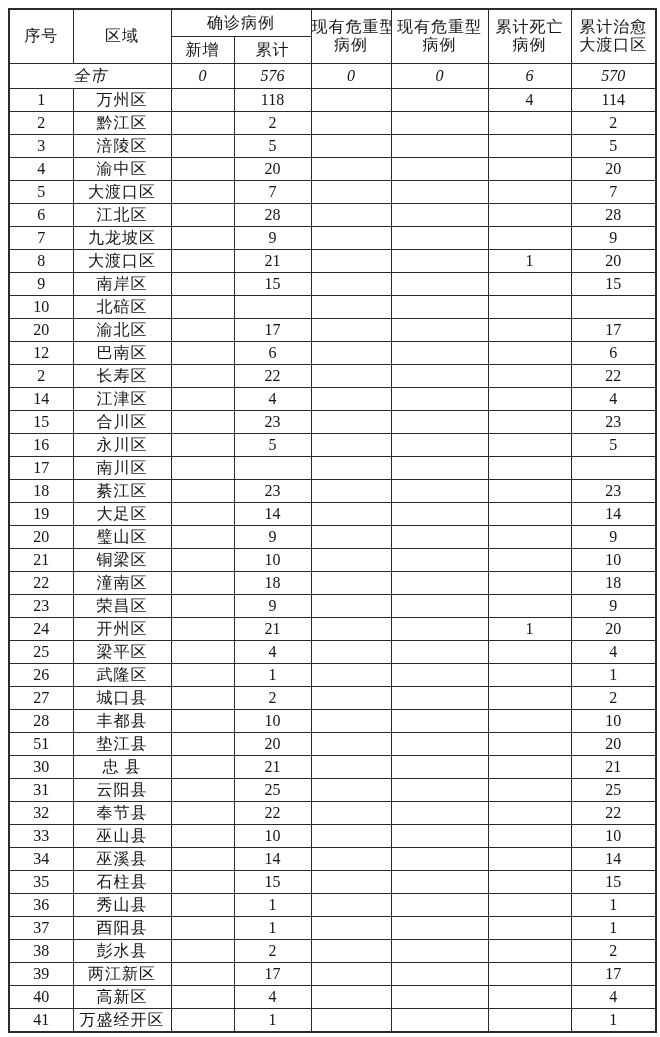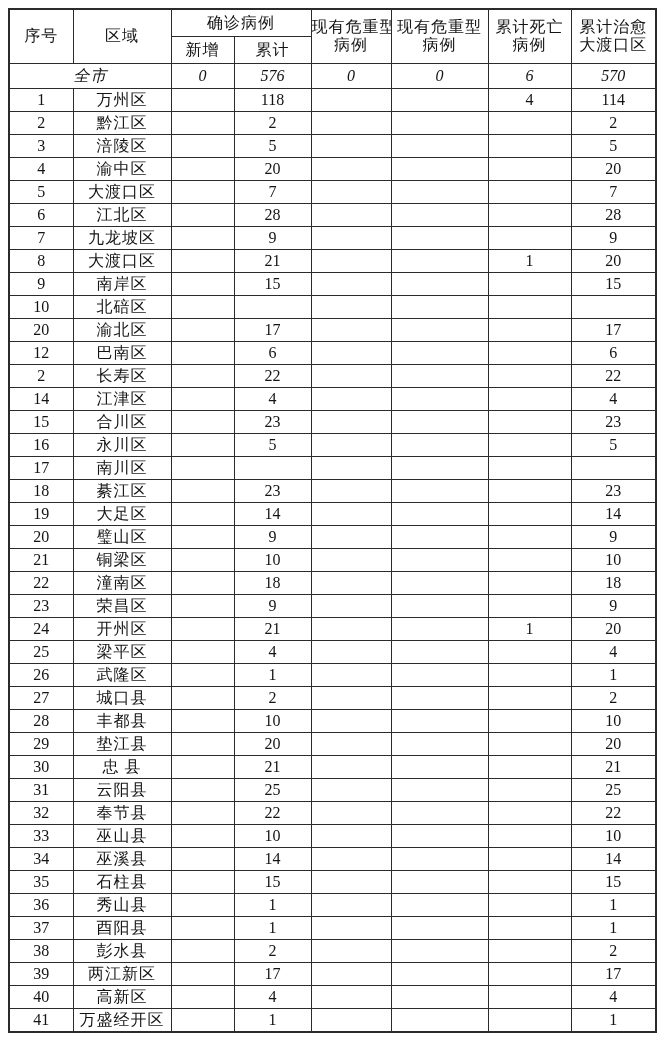--- a/index.html
+++ b/index.html
@@ -384,21 +384,21 @@
     <td class="num">28</td>
     <td class="region">丰都县</td>
     <td class="num"></td>
     <td class="num">10</td>
     <td class="num"></td>
     <td class="num"></td>
     <td class="num"></td>
     <td class="num">10</td>
   </tr>
         <tr>
-    <td class="num">29</td>
+    <td class="num">51</td>
     <td class="region">垫江县</td>
     <td class="num"></td>
     <td class="num">20</td>
     <td class="num"></td>
     <td class="num"></td>
     <td class="num"></td>
     <td class="num">20</td>
   </tr>
         <tr>
     <td class="num">30</td>

